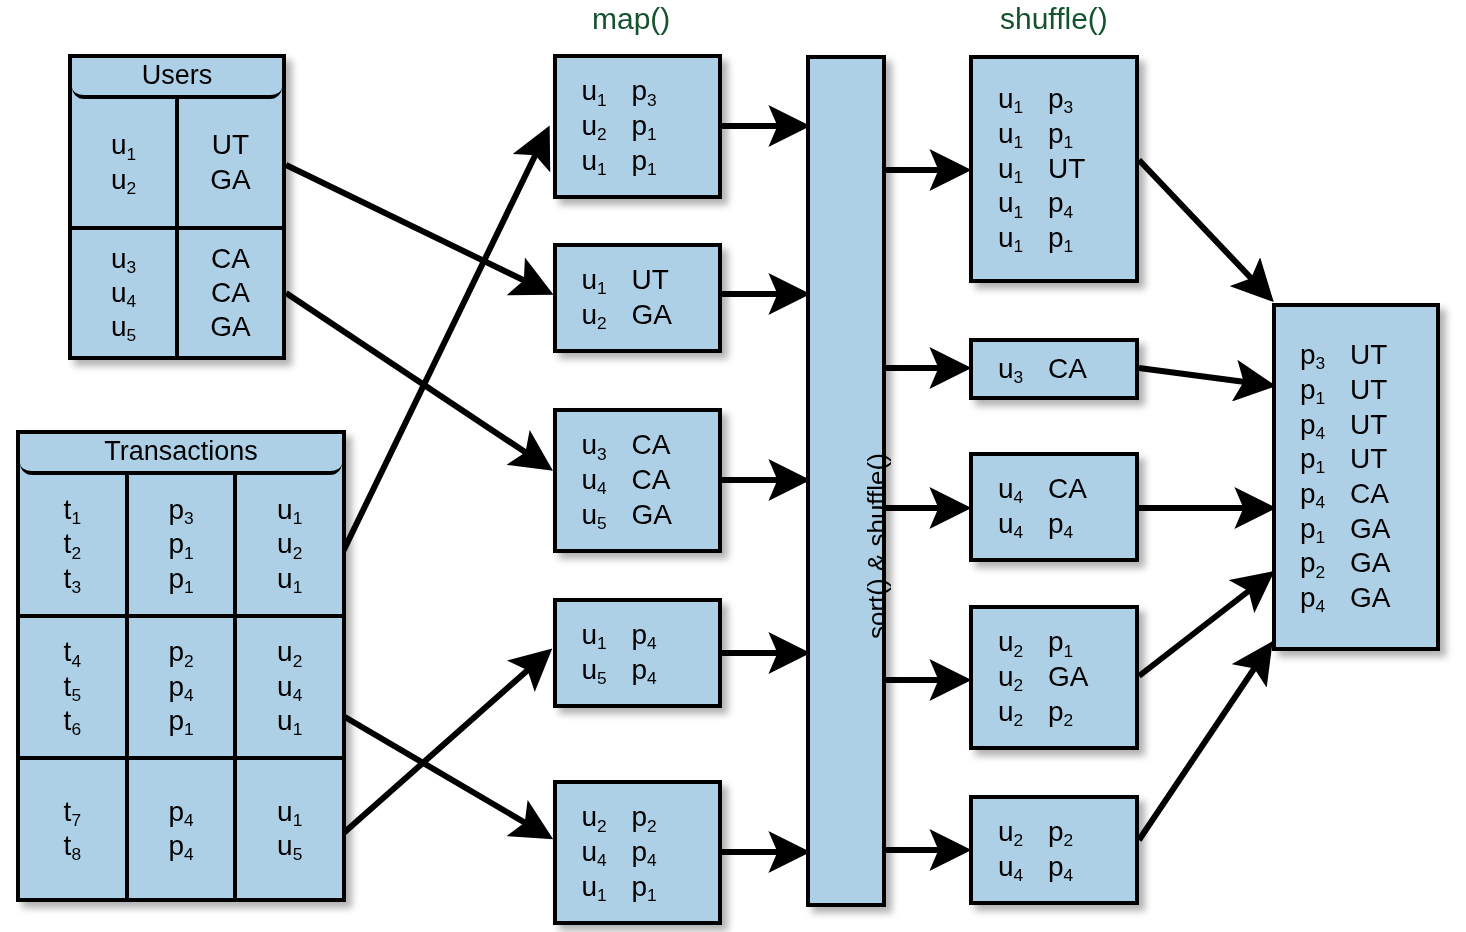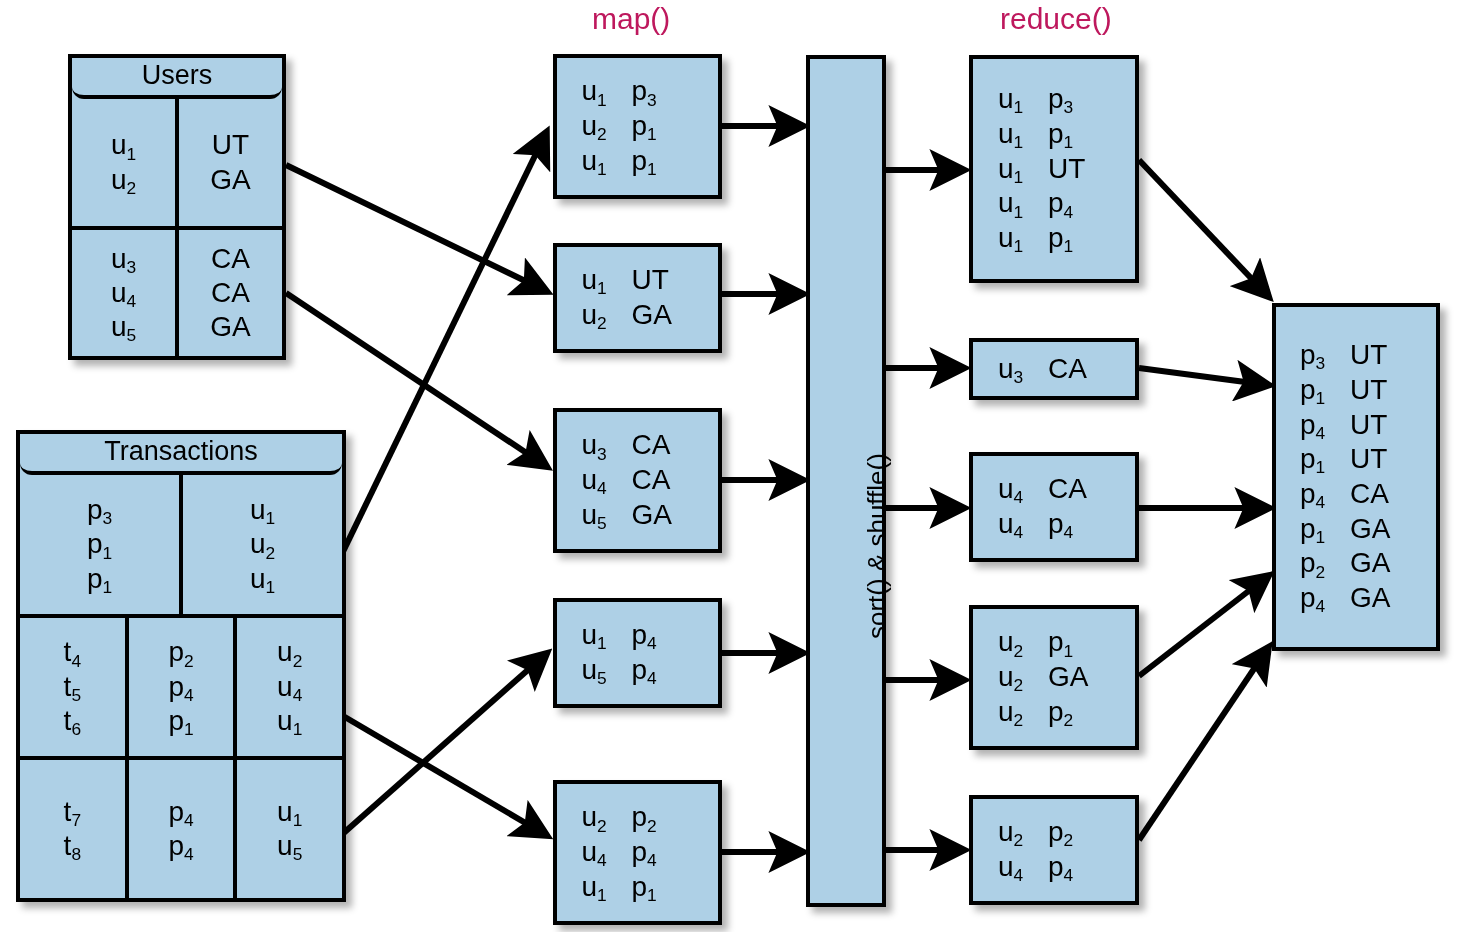--- a/index.html
+++ b/index.html
@@ -30,21 +30,21 @@
     box-sizing: border-box;
     box-shadow: 6px 6px 7px rgba(0,0,0,0.30);
     display: flex;
     flex-direction: column;
     justify-content: center;
     z-index: 3;
   }
   .col-label {
     position: absolute;
     font-size: 30px;
-    color: #be185d;
+    color: #14532d;
     white-space: nowrap;
     z-index: 4;
   }
   
   .tbl {
     position: absolute;
     background: #aed0e6;
     border: 4px solid #000;
     box-sizing: border-box;
     box-shadow: 6px 6px 7px rgba(0,0,0,0.30);
@@ -148,21 +148,21 @@
 
       <path d="M1139,160 L1268,296"></path>
       <path d="M1139,368 L1268,385"></path>
       <path d="M1139,508 L1268,508"></path>
       <path d="M1139,676 L1268,576"></path>
       <path d="M1139,840 L1268,648"></path>
     </g>
   </svg>
 
   <div class="col-label" style="left:592px; top:2px;">map()</div>
-  <div class="col-label" style="left:1000px; top:2px;">reduce()</div>
+  <div class="col-label" style="left:1000px; top:2px;">shuffle()</div>
 
   <div class="tbl" style="left:68px; top:54px; width:218px; height:306px;">
     <div class="tbl-title">Users</div>
     <div class="tbl-body">
       <div class="tbl-group">
         <div class="tbl-cell">
             <div class="ln">u<sub>1</sub></div>
             <div class="ln">u<sub>2</sub></div>
           </div>
         <div class="tbl-cell">
@@ -183,20 +183,25 @@
         </div>
       </div>
     </div>
   </div>
 
   <div class="tbl" style="left:16px; top:430px; width:330px; height:472px;">
     <div class="tbl-title">Transactions</div>
     <div class="tbl-body" id="txn-body">
         <div class="tbl-group">
           <div class="tbl-cell">
+            <div class="ln">t<sub>1</sub></div>
+            <div class="ln">t<sub>2</sub></div>
+            <div class="ln">t<sub>3</sub></div>
+          </div>
+          <div class="tbl-cell">
             <div class="ln">p<sub>3</sub></div>
             <div class="ln">p<sub>1</sub></div>
             <div class="ln">p<sub>1</sub></div>
           </div>
           <div class="tbl-cell">
             <div class="ln">u<sub>1</sub></div>
             <div class="ln">u<sub>2</sub></div>
             <div class="ln">u<sub>1</sub></div>
           </div>
         </div>

